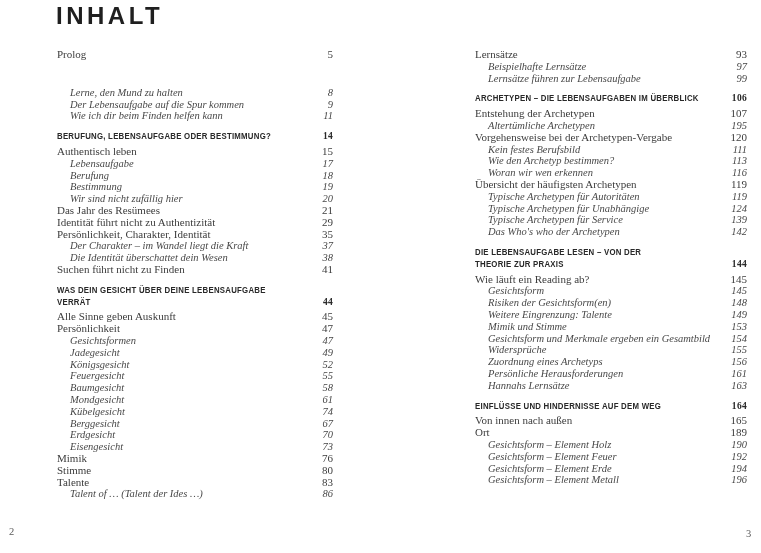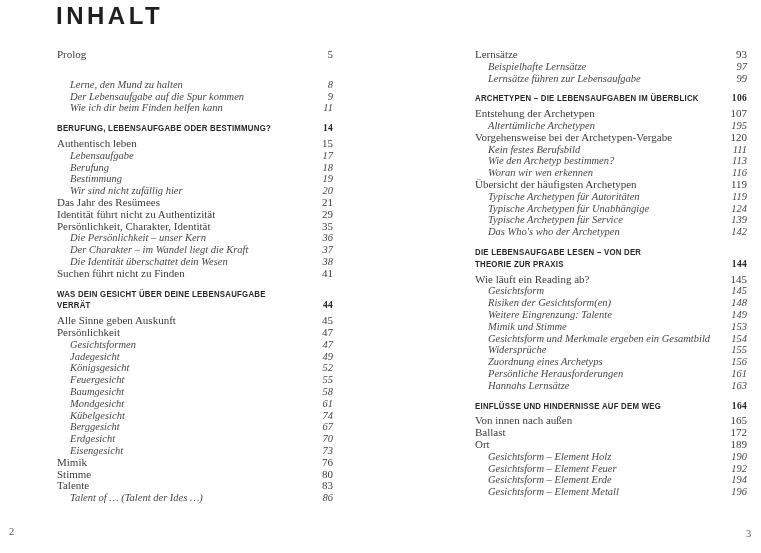--- a/index.html
+++ b/index.html
@@ -32,21 +32,21 @@
     font-family:"Liberation Sans", sans-serif;
     font-weight:700; font-size:9.3px; letter-spacing:0.3px;
     color:#282828;
     margin-top:9px; margin-bottom:3px;
   }
   .section .lbl {
     white-space:pre;
     transform:scaleX(0.84);
     transform-origin:0 50%;
   }
-  .gap { margin-top:18px; }
+  .gap { margin-top:26px; }
 
   .num {
     position:absolute; right:0; bottom:0;
     font-size:11px; color:#3c3c3c; line-height:11.8px;
   }
   .sub .num { font-style:italic; font-size:10.5px; color:#484848; }
   .section .num {
     font-family:Liberation Serif, serif;
     font-weight:700; font-size:9.5px; letter-spacing:0.3px; color:#282828;
   }
@@ -70,21 +70,20 @@
     <div class="row sub"><span class="lbl">Wie ich dir beim Finden helfen kann</span><span class="num">11</span></div>
     <div class="row section"><span class="lbl">BERUFUNG, LEBENSAUFGABE ODER BESTIMMUNG?</span><span class="num">14</span></div>
     <div class="row chapter"><span class="lbl">Authentisch leben</span><span class="num">15</span></div>
     <div class="row sub"><span class="lbl">Lebensaufgabe</span><span class="num">17</span></div>
     <div class="row sub"><span class="lbl">Berufung</span><span class="num">18</span></div>
     <div class="row sub"><span class="lbl">Bestimmung</span><span class="num">19</span></div>
     <div class="row sub"><span class="lbl">Wir sind nicht zufällig hier</span><span class="num">20</span></div>
     <div class="row chapter"><span class="lbl">Das Jahr des Resümees</span><span class="num">21</span></div>
     <div class="row chapter"><span class="lbl">Identität führt nicht zu Authentizität</span><span class="num">29</span></div>
     <div class="row chapter"><span class="lbl">Persönlichkeit, Charakter, Identität</span><span class="num">35</span></div>
-    <div class="row sub"><span class="lbl">Die Persönlichkeit – unser Kern</span><span class="num">36</span></div>
     <div class="row sub"><span class="lbl">Der Charakter – im Wandel liegt die Kraft</span><span class="num">37</span></div>
     <div class="row sub"><span class="lbl">Die Identität überschattet dein Wesen</span><span class="num">38</span></div>
     <div class="row chapter"><span class="lbl">Suchen führt nicht zu Finden</span><span class="num">41</span></div>
     <div class="row section"><span class="lbl">WAS DEIN GESICHT ÜBER DEINE LEBENSAUFGABE
 VERRÄT</span><span class="num">44</span></div>
     <div class="row chapter"><span class="lbl">Alle Sinne geben Auskunft</span><span class="num">45</span></div>
     <div class="row chapter"><span class="lbl">Persönlichkeit</span><span class="num">47</span></div>
     <div class="row sub"><span class="lbl">Gesichtsformen</span><span class="num">47</span></div>
     <div class="row sub"><span class="lbl">Jadegesicht</span><span class="num">49</span></div>
     <div class="row sub"><span class="lbl">Königsgesicht</span><span class="num">52</span></div>
@@ -124,21 +123,20 @@
     <div class="row sub"><span class="lbl">Risiken der Gesichtsform(en)</span><span class="num">148</span></div>
     <div class="row sub"><span class="lbl">Weitere Eingrenzung: Talente</span><span class="num">149</span></div>
     <div class="row sub"><span class="lbl">Mimik und Stimme</span><span class="num">153</span></div>
     <div class="row sub"><span class="lbl">Gesichtsform und Merkmale ergeben ein Gesamtbild</span><span class="num">154</span></div>
     <div class="row sub"><span class="lbl">Widersprüche</span><span class="num">155</span></div>
     <div class="row sub"><span class="lbl">Zuordnung eines Archetyps</span><span class="num">156</span></div>
     <div class="row sub"><span class="lbl">Persönliche Herausforderungen</span><span class="num">161</span></div>
     <div class="row sub"><span class="lbl">Hannahs Lernsätze</span><span class="num">163</span></div>
     <div class="row section"><span class="lbl">EINFLÜSSE UND HINDERNISSE AUF DEM WEG</span><span class="num">164</span></div>
     <div class="row chapter"><span class="lbl">Von innen nach außen</span><span class="num">165</span></div>
-    <div class="row chapter"><span class="lbl">Ballast</span><span class="num">172</span></div>
     <div class="row chapter"><span class="lbl">Ort</span><span class="num">189</span></div>
     <div class="row sub"><span class="lbl">Gesichtsform – Element Holz</span><span class="num">190</span></div>
     <div class="row sub"><span class="lbl">Gesichtsform – Element Feuer</span><span class="num">192</span></div>
     <div class="row sub"><span class="lbl">Gesichtsform – Element Erde</span><span class="num">194</span></div>
     <div class="row sub"><span class="lbl">Gesichtsform – Element Metall</span><span class="num">196</span></div>
   </div>
 
 <div id="corner-left" class="corner">2</div>
 
 <div id="corner-right" class="corner">3</div>

